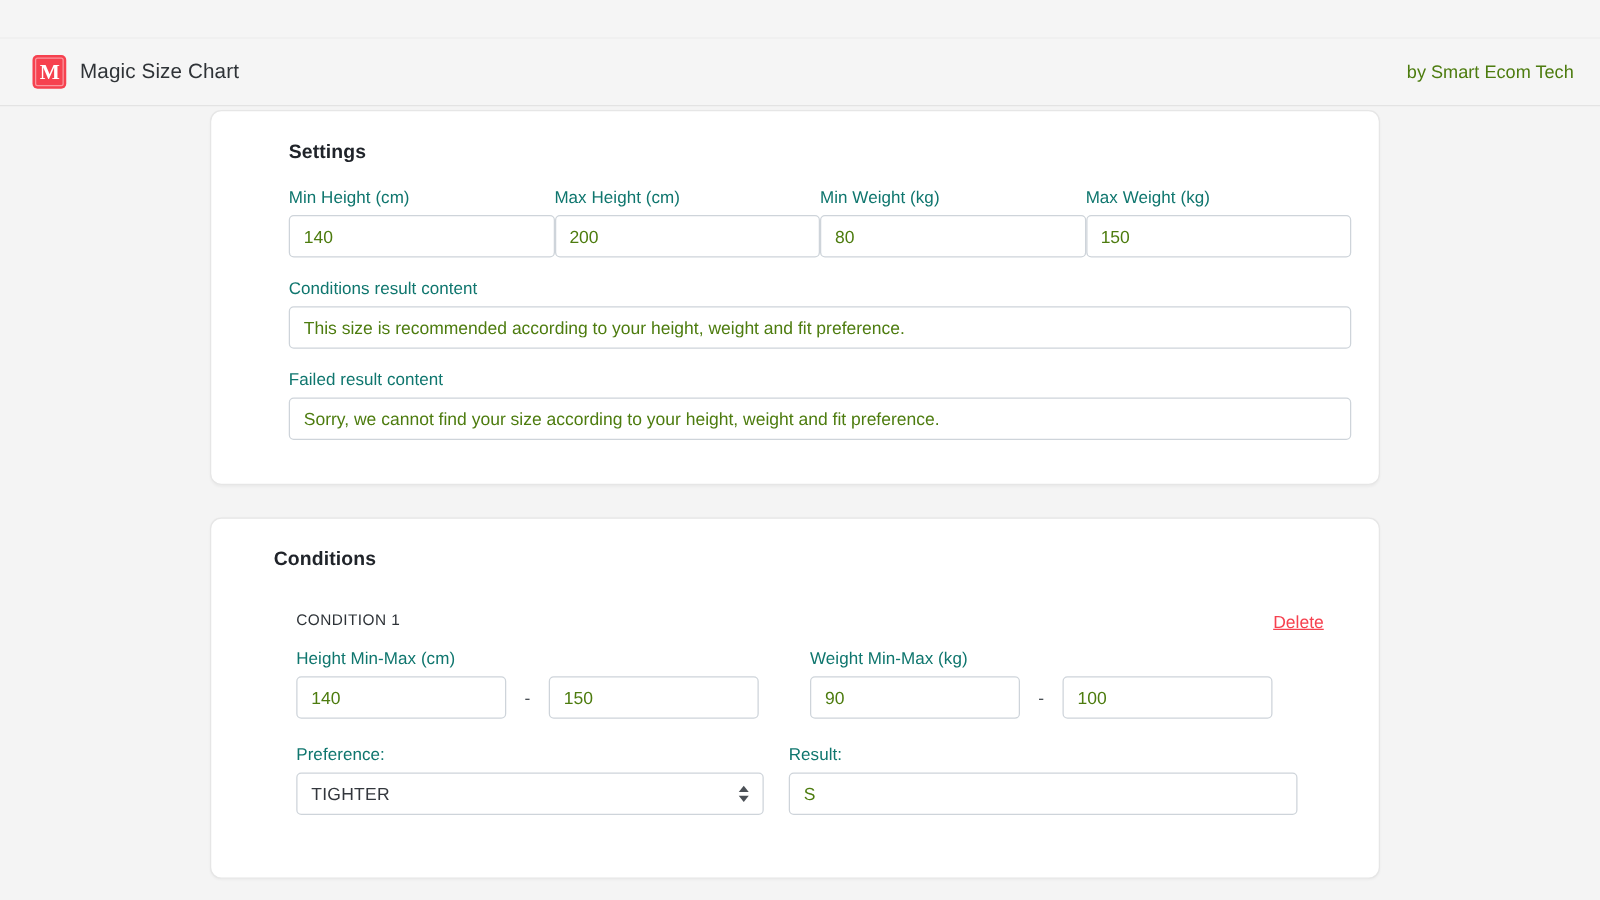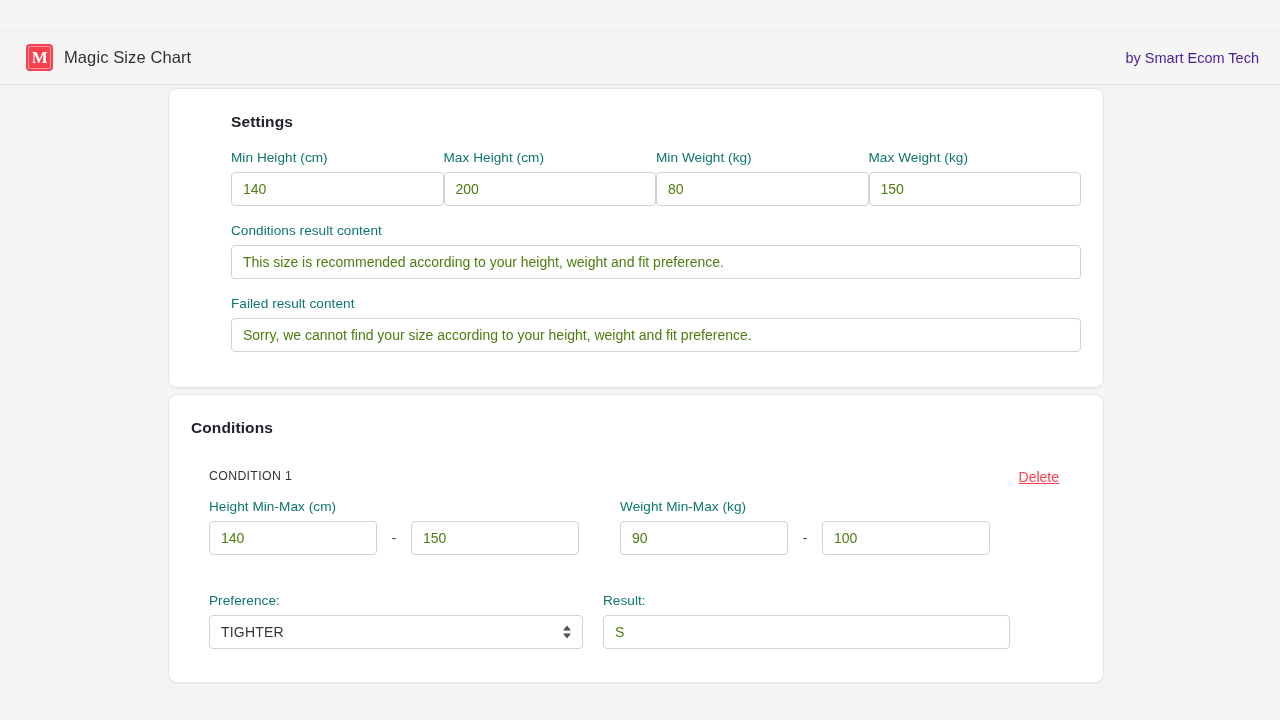--- a/index.html
+++ b/index.html
@@ -38,32 +38,32 @@
     content: ""; position: absolute; inset: 2px;
     border: 1px solid rgba(255,255,255,0.45); border-radius: 2px;
   }
   .logo-glyph {
     position: relative; z-index: 2;
     color: #ffffff; font-size: 17px; font-weight: 700;
     line-height: 1; font-family: "Liberation Serif", serif;
     letter-spacing: -0.5px;
   }
   .brand-title { font-size: 16.5px; color: #2f3337; letter-spacing: .1px; }
-  .byline { font-size: 14.5px; color: #4c1d95; padding-right: 1px; }
+  .byline { font-size: 14.5px; color: #4d7c0f; padding-right: 1px; }
 
   
   .card {
     position: absolute; left: 168px; width: 936px;
     background: #ffffff;
     border: 1px solid #e6e6e6;
     border-radius: 9px;
     box-shadow: 0 1px 2px rgba(0,0,0,0.04);
   }
   #card-settings { top: 88px; height: 300px; padding-left: 40px; }
-  #card-conditions { top: 394px; height: 289px; }
+  #card-conditions { top: 414px; height: 289px; padding-left: 28px; }
 
   .card-title {
     font-size: 15.5px; font-weight: bold; color: #20242a;
     padding: 24px 0 0 22px; letter-spacing: .1px;
   }
 
   
   .settings-body { padding: 0 22px; }
   .field-row { display: flex; margin-top: 19px; }
   .field { position: relative; }
@@ -107,21 +107,21 @@
   .cond-group { display: flex; flex-direction: column; }
   .cond-pair { display: flex; align-items: center; }
   .dash {
     width: 34px; text-align: center;
     font-size: 14px; color: #4b5056;
     align-self: flex-start; margin-top: 9px;
   }
   .cond-input { width: 168px; }
   .spacer-mid { width: 41px; }
 
-  .cond-row2 { display: flex; margin-top: 38px; }
+  .cond-row2 { display: flex; margin-top: 21px; }
   .select-wrap { position: relative; width: 374px; }
   .select-box {
     height: 34px; width: 100%;
     border: 1px solid #ced4da; border-radius: 4px;
     background: #fff;
     font-size: 14px; color: #33373d;
     display: flex; align-items: center;
     padding: 0 11px;
     letter-spacing: .2px;
   }

